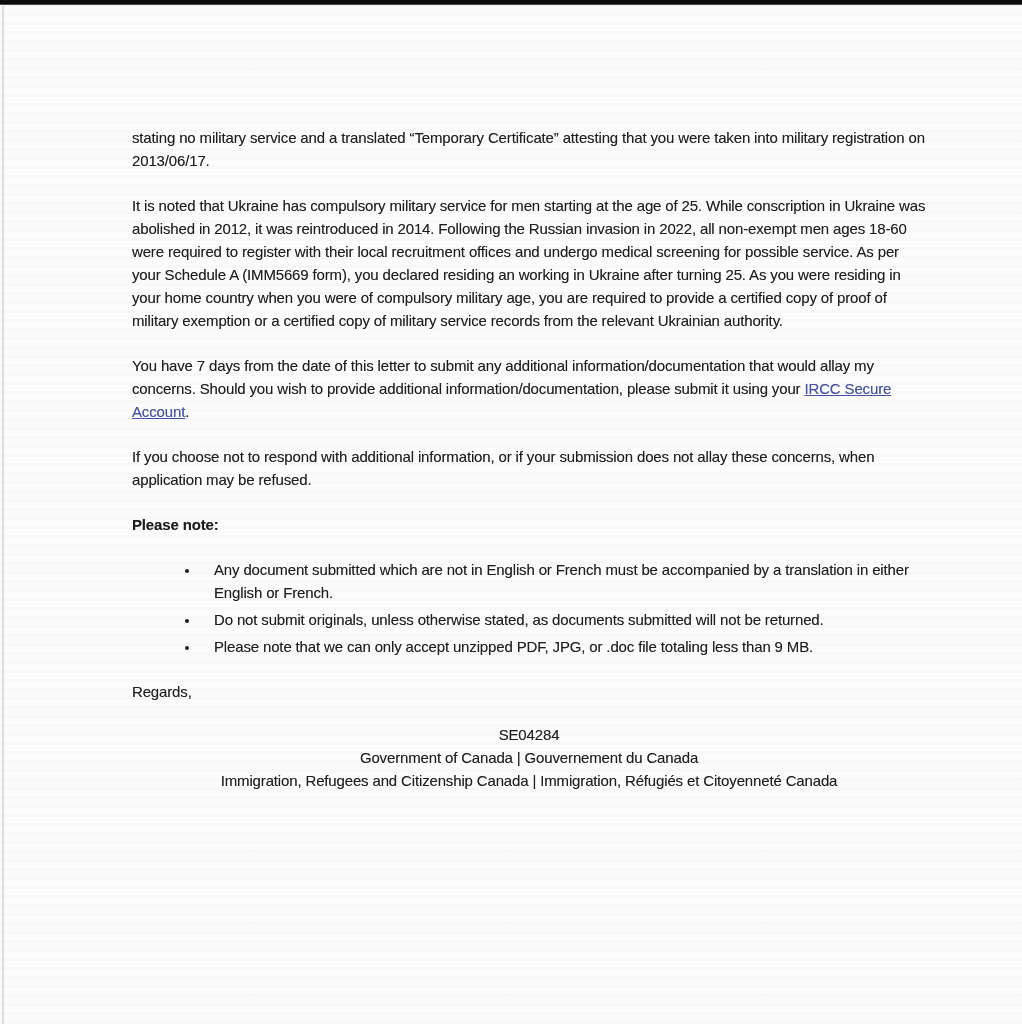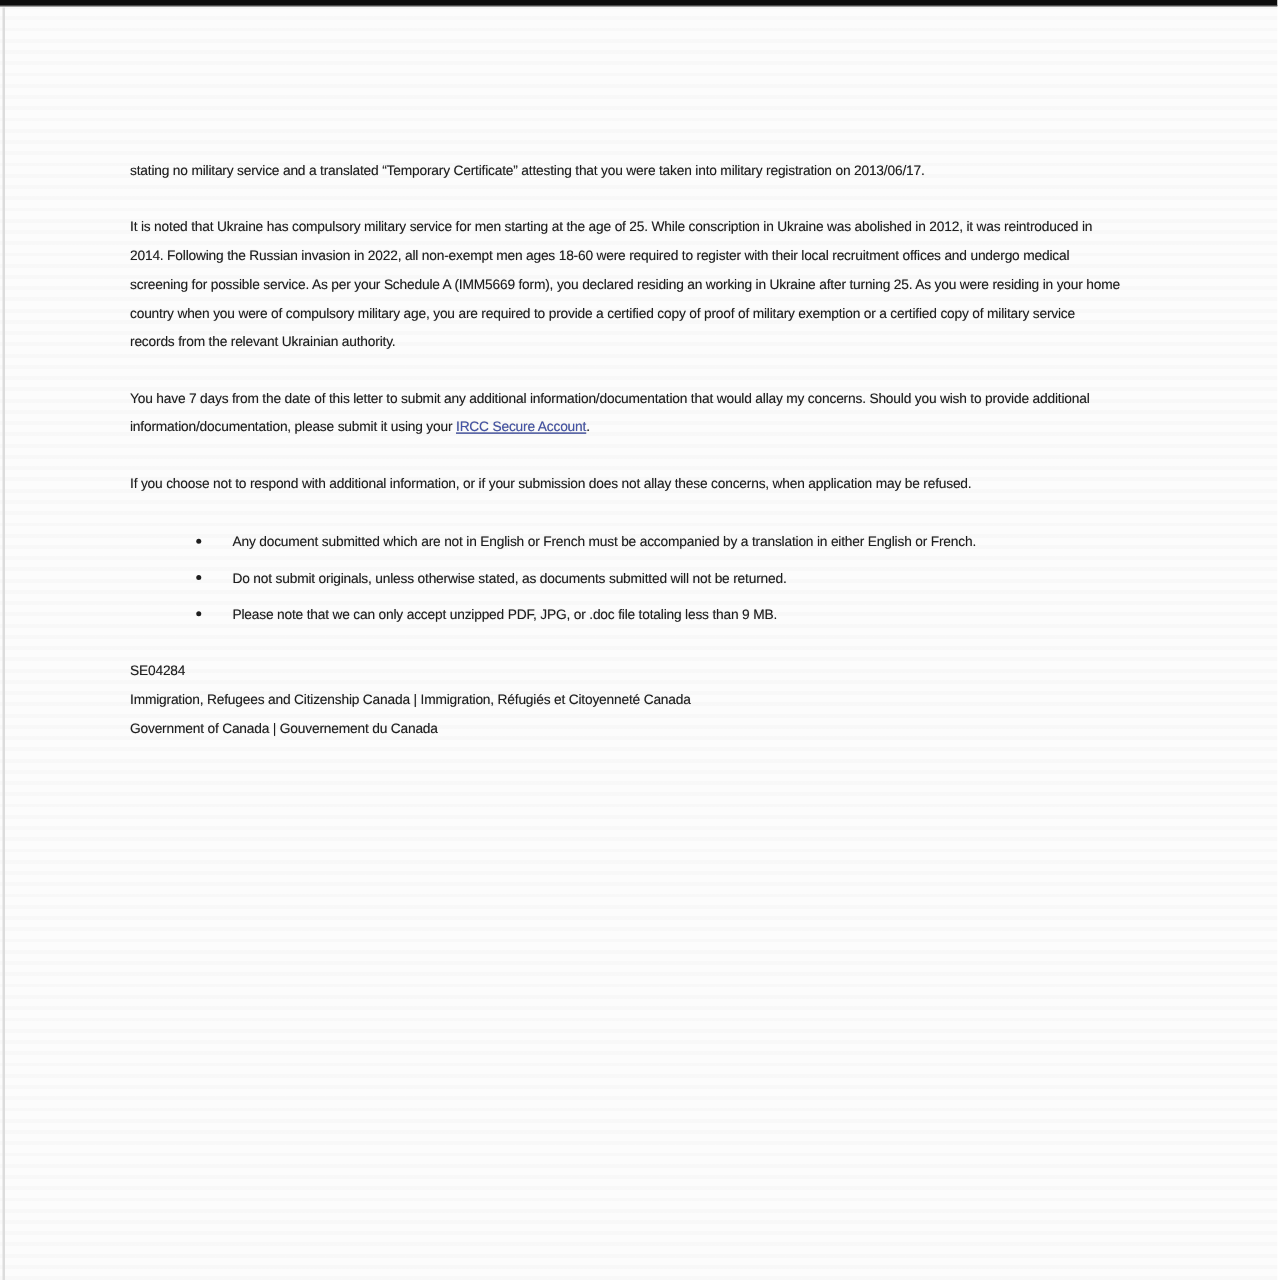--- a/index.html
+++ b/index.html
@@ -45,24 +45,24 @@
     position: absolute;
     top: 6px; left: 2px;
     width: 2px;
     height: 1018px;
     background: #dcdcdc;
   }
 
   .content {
     position: absolute;
     top: 126px;
-    left: 104px;
+    left: 132px;
     width: 794px;
     color: #1e1e1e;
-    font-size: 11px;
+    font-size: 15px;
     line-height: 23px;
     letter-spacing: -0.15px;
     text-shadow: 0 0 0.6px rgba(40,40,40,0.45);
   }
 
   .content p {
     margin: 0 0 22px 0;
   }
 
   .note-heading {
@@ -83,20 +83,21 @@
   ul.notes-list li::marker {
     font-size: 13px;
   }
 
   .closing {
     margin: 0 0 20px 0 !important;
   }
 
   .signature-block div {
     line-height: 23px;
+    text-align: center;
   }
 
   a.doc-link {
     color: #4353a8;
     text-decoration: underline;
     text-decoration-color: #4353a8;
   }
 </style>
 </head>
 <body>
@@ -110,29 +111,31 @@
 
     <p>stating no military service and a translated “Temporary Certificate” attesting that you were taken into military registration on 2013/06/17.</p>
 
     <p>It is noted that Ukraine has compulsory military service for men starting at the age of 25. While conscription in Ukraine was abolished in 2012, it was reintroduced in 2014. Following the Russian invasion in 2022, all non-exempt men ages 18-60 were required to register with their local recruitment offices and undergo medical screening for possible service. As per your Schedule A (IMM5669 form), you declared residing an working in Ukraine after turning 25. As you were residing in your home country when you were of compulsory military age, you are required to provide a certified copy of proof of military exemption or a certified copy of military service records from the relevant Ukrainian authority.</p>
 
 
     <p><span>You have 7 days from the date of this letter to submit any additional information/documentation that would allay my concerns. Should you wish to provide additional information/documentation, please submit it using your </span><a href="#" class="doc-link">IRCC Secure Account</a><span>.</span></p>
 
     <p>If you choose not to respond with additional information, or if your submission does not allay these concerns, when application may be refused.</p>
 
+    <p class="note-heading">Please note:</p>
 
     <ul class="notes-list">
       <li>Any document submitted which are not in English or French must be accompanied by a translation in either English or French.</li>
       <li>Do not submit originals, unless otherwise stated, as documents submitted will not be returned.</li>
       <li>Please note that we can only accept unzipped PDF, JPG, or .doc file totaling less than 9 MB.</li>
     </ul>
 
+    <p class="closing">Regards,</p>
 
     <div class="signature-block">
       <div>SE04284</div>
+      <div>Government of Canada | Gouvernement du Canada</div>
       <div>Immigration, Refugees and Citizenship Canada | Immigration, Réfugiés et Citoyenneté Canada</div>
-      <div>Government of Canada | Gouvernement du Canada</div>
     </div>
 
   </main>
 
 </div>
 
 </body></html>

